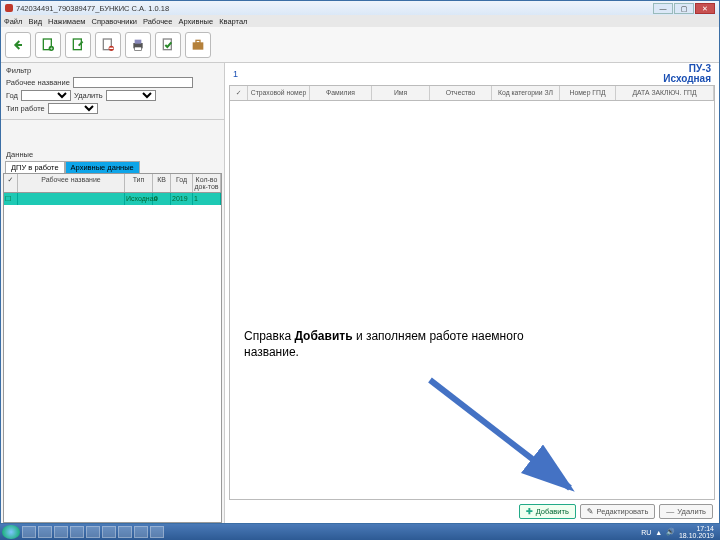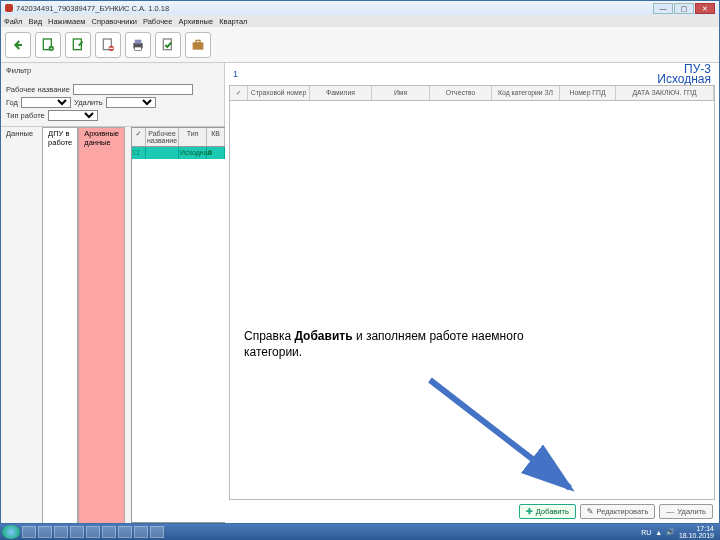--- a/index.html
+++ b/index.html
@@ -17,42 +17,42 @@
 
   .toolbar { height: 36px; background: #f7f7f7; border-bottom: 1px solid #ccc; display: flex; align-items: center; padding: 2px 4px; gap: 4px; }
   .tool-btn { width: 26px; height: 26px; border: 1px solid #bbb; border-radius: 3px; background: #fff; display: flex; align-items: center; justify-content: center; }
   .tool-btn svg { width: 16px; height: 16px; }
 
   .body-split { display: flex; height: calc(100% - 62px); }
   .left-pane { width: 224px; border-right: 1px solid #ccc; background: #f4f4f4; display: flex; flex-direction: column; }
   .right-pane { flex: 1; background: #fff; display: flex; flex-direction: column; position: relative; }
 
   .filter-box { padding: 3px 5px; border-bottom: 1px solid #ccc; }
-  .filter-box .hdr { font-size: 7.5px; color: #333; margin-bottom: 9px; }
+  .filter-box .hdr { font-size: 7.5px; color: #333; margin-bottom: 2px; }
   .frow { display: flex; align-items: center; gap: 3px; margin: 2px 0; font-size: 7.5px; }
   .frow label { color: #333; }
   .tinput { border: 1px solid #888; height: 11px; font-size: 7.5px; padding: 0 2px; background: #fff; }
   .tselect { border: 1px solid #888; height: 11px; font-size: 7.5px; background: #fff; width: 50px; }
 
-  .data-box { flex: 1; display: flex; flex-direction: row; }
+  .data-box { flex: 1; display: flex; flex-direction: column; margin-top: 28px; }
   .data-box .hdr { font-size: 7.5px; padding: 2px 5px; color: #333; }
   .tabs { display: flex; font-size: 7.5px; padding: 0 4px; }
-  .tab { border: 1px solid #aaa; border-bottom: none; padding: 1px 5px; background: #fca5a5; }
+  .tab { border: 1px solid #aaa; border-bottom: none; padding: 1px 5px; background: #0ea5e9; }
   .tab.active { background: #fff; }
 
   .left-table { border: 1px solid #999; margin: 0 2px; background: #fff; flex: 1; }
   .lt-head { display: flex; background: #f0f0f0; border-bottom: 1px solid #999; }
   .lt-head > div { border-right: 1px solid #bbb; font-size: 7px; padding: 2px 1px; text-align: center; color: #444; }
   .lt-c1 { width: 14px; } .lt-c2 { flex: 1; } .lt-c3 { width: 28px; } .lt-c4 { width: 18px; } .lt-c5 { width: 22px; } .lt-c6 { width: 28px; }
   .lt-row { display: flex; background: #1ec9b4; color: #063; }
   .lt-row > div { border-right: 1px solid #0a9; font-size: 7px; padding: 2px 1px; text-align: left; }
 
   .right-head { height: 22px; display: flex; align-items: center; padding: 2px 8px; justify-content: space-between; }
   .right-head .num { color: #1a4fb3; font-size: 9px; }
-  .right-head .rlab { text-align: right; color: #1a4fb3; font-size: 12px; line-height: 10px; }
+  .right-head .rlab { text-align: right; color: #1a4fb3; font-size: 10px; line-height: 10px; font-weight: bold; }
 
   .rt-wrap { border: 1px solid #bbb; margin: 0 4px; flex: 1; background: #fff; display: flex; flex-direction: column; }
   .rt-head { display: flex; background: #f3f3f3; border-bottom: 1px solid #bbb; }
   .rt-head > div { border-right: 1px solid #ccc; font-size: 6.8px; padding: 3px 1px; text-align: center; color: #555; }
   .rc1{width:18px}.rc2{width:62px}.rc3{width:62px}.rc4{width:58px}.rc5{width:62px}.rc6{width:68px}.rc7{width:56px}.rc8{flex:1}
 
   .btn-row { display: flex; justify-content: flex-end; gap: 4px; padding: 4px 6px; }
   .action-btn { border: 1px solid #999; border-radius: 2px; background: #f6f6f6; padding: 2px 6px; font-size: 7.5px; display: flex; align-items: center; gap: 3px; color: #555; }
   .action-btn.add { border-color: #2a8; background: #f0fff0; color: #063; }
   .action-btn.add .ic { color: #2a8; font-weight: bold; }
@@ -223,21 +223,21 @@
             <span class="ic">—</span>
             <span>Удалить</span>
           </div>
       </div>
     </div>
   </div>
 </div>
 
 <div class="annotation">
   <span>Справка </span><b>Добавить</b><span> и заполняем работе наемного</span><br>
-  <span>категории.</span>
+  <span>название.</span>
 </div>
 
 <svg class="arrow" width="180" height="140">
   <defs>
       <marker id="ah" markerWidth="10" markerHeight="10" refX="8" refY="3" orient="auto">
         <path d="M0,0 L0,6 L9,3 z" fill="#4472c4"></path>
       </marker>
     </defs>
   <line x1="10" y1="10" x2="150" y2="118" stroke="#4472c4" stroke-width="6" marker-end="url(#ah)"></line>
 </svg>

